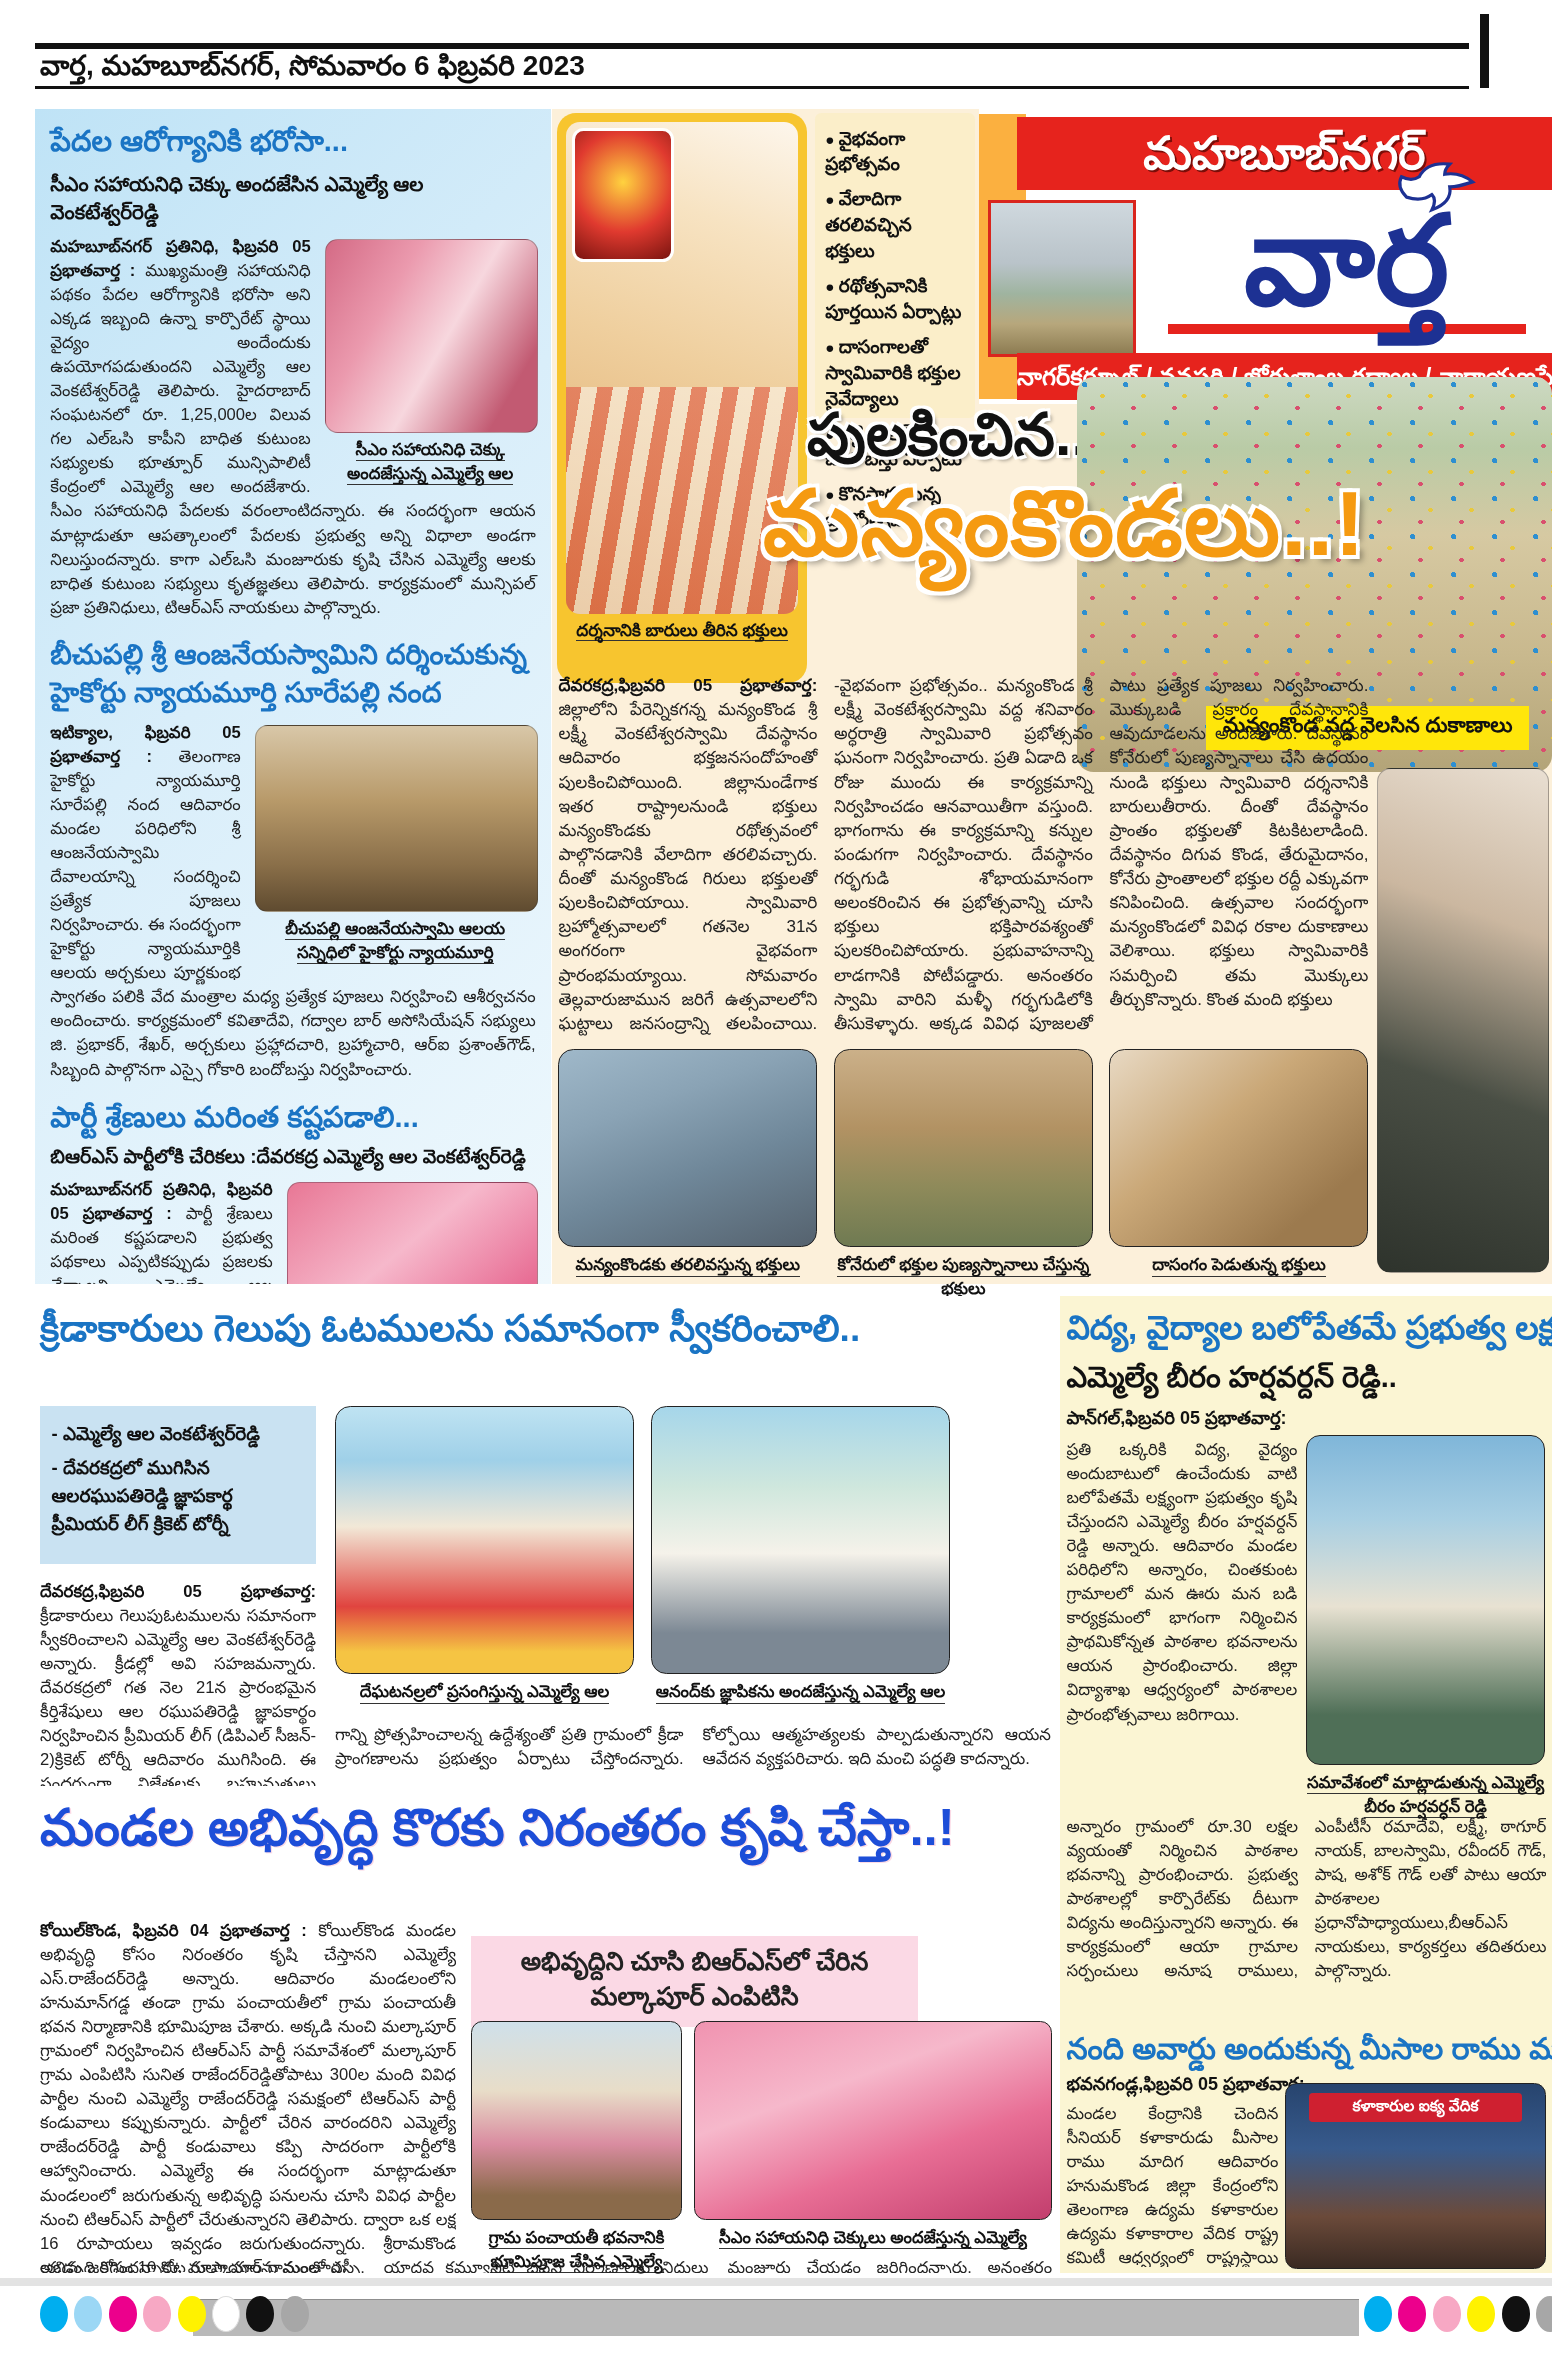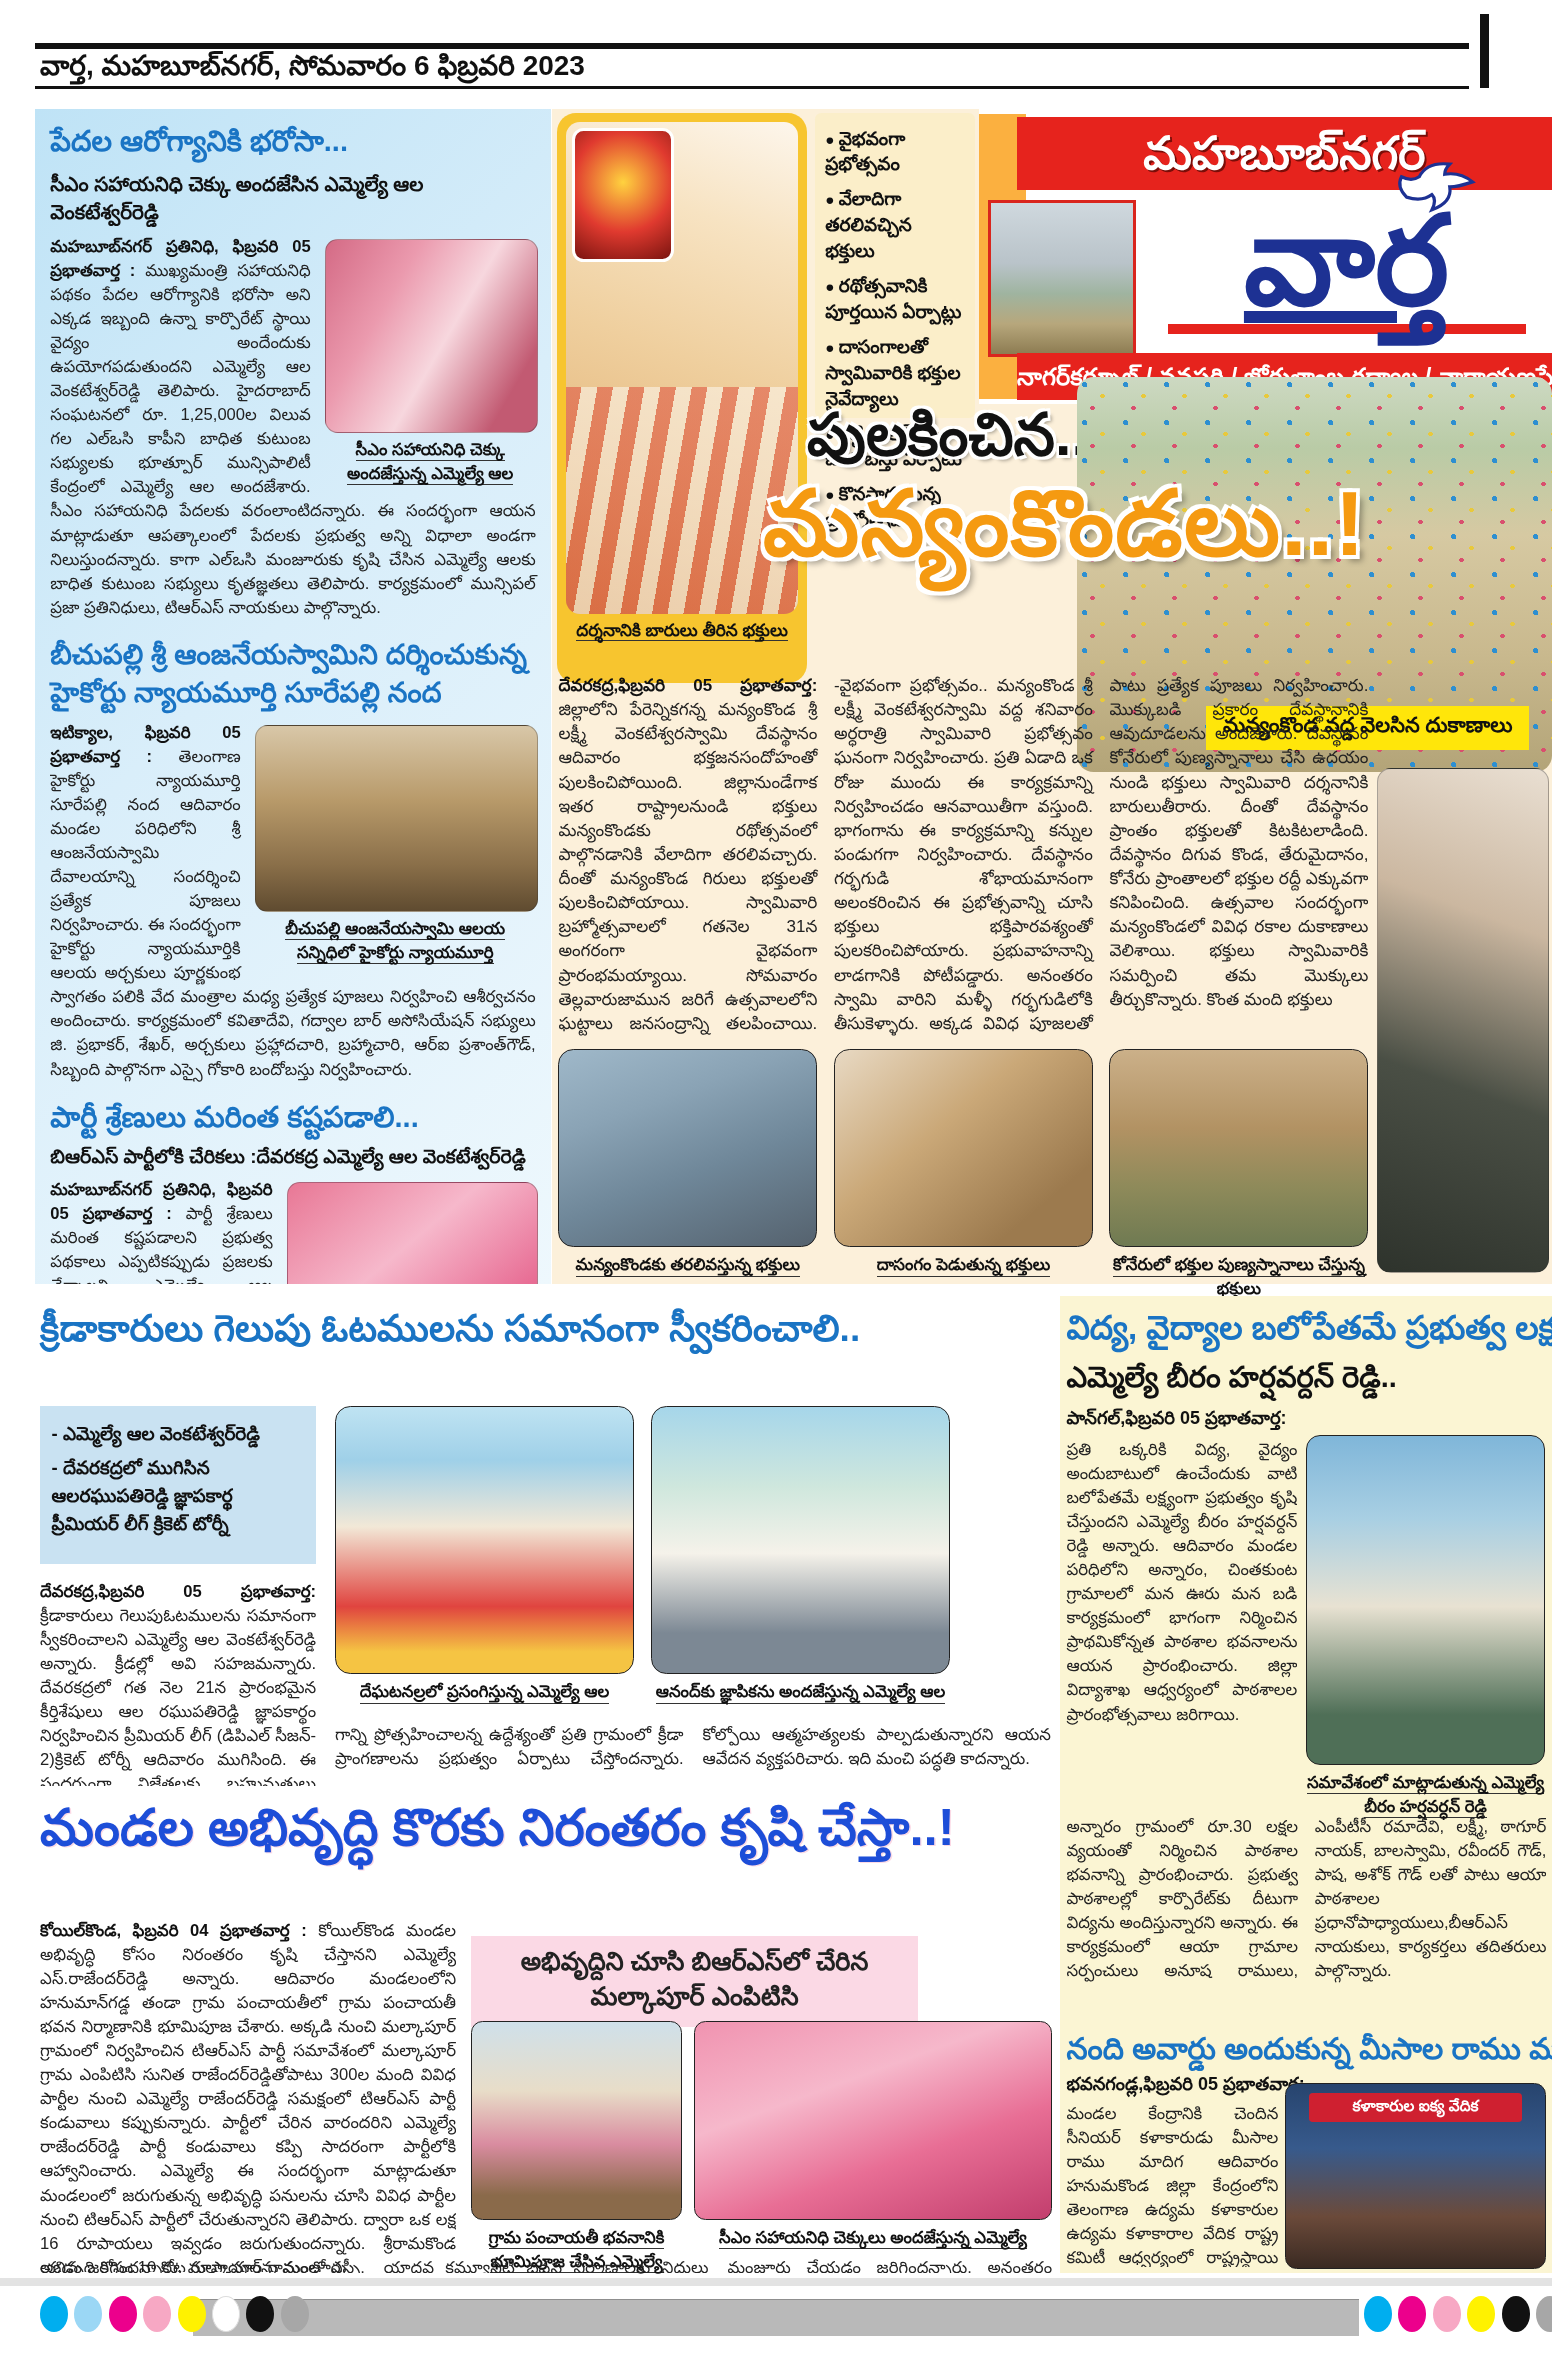--- a/index.html
+++ b/index.html
@@ -53,21 +53,21 @@
 
   
   .masthead{left:427px;top:0;width:573px;height:295px;background:#fff;}
   .mast-orange{left:0;top:5.1px;width:47px;height:285px;background:#fbb040;}
   .mast-red-top{left:38px;top:7.7px;width:535px;height:73px;background:#e6231d;color:#fff;
     font-size:46px;font-weight:800;text-align:center;line-height:73px;
     text-shadow:1.9px 1.9px 0 #7a0d08;}
   .mast-dam{left:9px;top:91px;width:148px;height:157px;border:3.8px solid #d9251d;box-sizing:border-box;
     background:linear-gradient(180deg,#cfd8de 0%,#b9c3c9 40%,#9fb4a0 60%,#b7a77c 80%,#8d7c52 100%);}
   .mast-logo{left:161px;top:78px;width:413px;height:167px;text-align:center;}
-  .mast-logo .word{font-size:125px;font-weight:800;color:#1d3193;line-height:147px;text-decoration:underline;}
+  .mast-logo .word{font-size:125px;font-weight:800;color:#1d3193;line-height:147px;}
   .mast-underbar{width:358px;height:10.2px;background:#e6231d;margin:-10.2px auto 0 auto;}
   .dove{position:absolute;right:77px;top:-28px;width:83px;height:61px;}
   .mast-red-bottom{left:38px;top:244px;width:535px;height:47px;background:#e6231d;color:#fff;
     font-size:24px;font-weight:800;text-align:center;line-height:47px;white-space:nowrap;}
 
   .kicker{left:255px;top:292px;font-size:59px;font-weight:800;color:#111;white-space:nowrap;
     text-shadow:-2.6px -2.6px 0 #fff,2.6px -2.6px 0 #fff,-2.6px 2.6px 0 #fff,2.6px 2.6px 0 #fff,3.8px 3.8px 3.8px rgba(0,0,0,.35);}
   .aerial{left:525px;top:268px;width:475px;height:395px;border-radius:16.6px;overflow:hidden;
     background:
       radial-gradient(circle 4.5px at 7.7px 7.7px,#2d8fd1 60%,transparent 61%),
@@ -252,26 +252,26 @@
     </div>
 
     <div class="abs photo woman-photo"></div>
 
     <div class="abs photo-row">
       <div class="photo-cell">
         <div class="ph g-road"></div>
         <div class="caption row-caption"><span>మన్యంకొండకు తరలివస్తున్న భక్తులు</span></div>
       </div>
       <div class="photo-cell">
+        <div class="ph g-pond"></div>
+        <div class="caption row-caption"><span>కోనేరులో భక్తుల పుణ్యస్నానాలు చేస్తున్న భక్తులు</span></div>
+      </div>
+      <div class="photo-cell">
         <div class="ph g-market"></div>
         <div class="caption row-caption"><span>దాసంగం పెడుతున్న భక్తులు</span></div>
-      </div>
-      <div class="photo-cell">
-        <div class="ph g-pond"></div>
-        <div class="caption row-caption"><span>కోనేరులో భక్తుల పుణ్యస్నానాలు చేస్తున్న భక్తులు</span></div>
       </div>
     </div>
   </div>
 
   <div class="abs sports">
     <div class="abs sports-headline h-blue">క్రీడాకారులు గెలుపు ఓటములను సమానంగా స్వీకరించాలి..</div>
     <div class="abs sports-box">
       <div>- ఎమ్మెల్యే ఆల వెంకటేశ్వర్‌రెడ్డి</div>
       <div style="margin-top:6.4px;">- దేవరకద్రలో ముగిసిన ఆలరఘుపతిరెడ్డి జ్ఞాపకార్థ ప్రీమియర్ లీగ్ క్రికెట్ టోర్నీ</div>
     </div>

